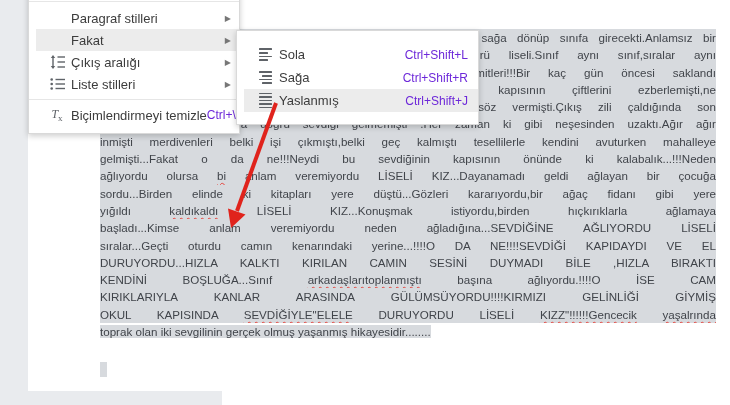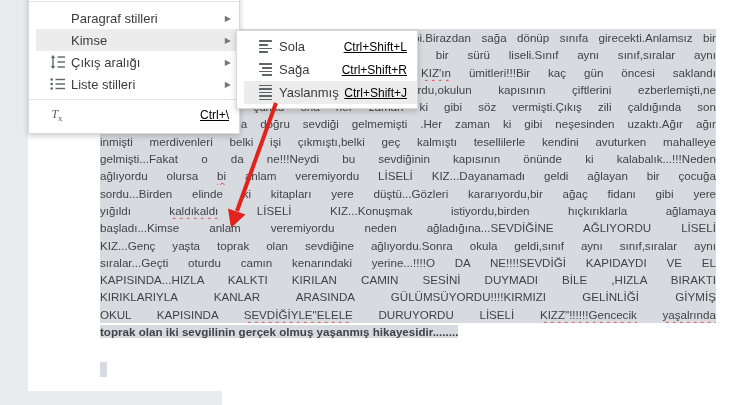--- a/index.html
+++ b/index.html
@@ -8,40 +8,40 @@
 
   
   .left-strip{position:absolute;left:0;top:0;width:28px;height:405px;background:#e9ebee;}
   .bottom-strip{position:absolute;left:0;top:391px;width:222px;height:14px;background:#e9ebee;}
 
   
   .doc{position:absolute;left:100px;top:29px;width:616px;z-index:10;color:#40444a;
        font-size:11.6px;letter-spacing:0px;}
   .docline{height:17.3px;line-height:17.3px;background:#d7dade;text-align:justify;
            text-align-last:justify;white-space:nowrap;overflow:hidden;}
-  .docline.last{background:transparent;text-align:right;text-align-last:left;font-weight:bold;}
+  .docline.last{background:transparent;text-align:right;text-align-last:left;}
   .docline.last .lt{background:#d7dade;}
   .sq{text-decoration:underline wavy #e5423b 1px;text-underline-offset:2px;}
   .sel-stub{position:absolute;left:0px;top:332.5px;width:7px;height:15px;background:#d7dade;}
 
   
   .menu{position:absolute;background:#fff;border:1px solid #d9d9d9;
         box-shadow:0 2px 6px rgba(0,0,0,.2);box-sizing:border-box;}
   #main-menu{left:28px;top:-12px;width:212px;padding:12px 0 7px 0;z-index:30;}
-  #sub-menu{left:236px;top:30px;width:182px;padding:4px 0;z-index:40;}
+  #sub-menu{left:236px;top:30px;width:243px;padding:12px 0;z-index:40;}
   .sep{height:1px;background:#e6e6e6;margin:0 0 5px 0;}
   .sep2{height:1px;background:#e6e6e6;margin:4px 0;}
   .mi{position:relative;height:22px;display:flex;align-items:center;cursor:default;margin-left:7px;}
   #sub-menu .mi{height:23px;}
   .mi.hl{background:#ececec;}
   .mi .icon-box{width:16px;margin-left:13px;display:flex;align-items:center;justify-content:center;flex:0 0 16px;}
   .mi .lbl{margin-left:6px;font-size:13px;color:#3c3c3c;white-space:nowrap;}
   #main-menu .lbl{margin-left:6px;}
   #main-menu .no-icon .lbl{margin-left:35px;}
-  .mi .sc{margin-left:auto;margin-right:10px;font-size:12px;color:#000000;white-space:nowrap;text-decoration:underline;}
+  .mi .sc{margin-left:auto;margin-right:10px;font-size:12px;color:#6d28d9;white-space:nowrap;}
   .mi .sub-arrow{margin-left:auto;margin-right:8px;font-size:8px;color:#777;}
 
   
   .bars{display:flex;flex-direction:column;gap:2px;width:13px;}
   .bars i{display:block;height:1.6px;background:#5f6368;border-radius:0.5px;}
   .bars.left i:nth-child(even){width:70%;}
   .bars.center i:nth-child(even){width:70%;margin:0 auto;}
   .bars.right i:nth-child(even){width:70%;margin-left:auto;}
   .bars i{width:100%;}
   .tx-icon{font-size:12px;color:#5f6368;font-family:"Liberation Serif",serif;}
@@ -65,39 +65,39 @@
     <div class="docline"><span>sıralar.Yıkılmıştı</span> <span>bütün</span> <span>hayalleri</span> <span>umutları</span> <span>LİSELİ</span> <span class="sq">KIZ'ın</span> <span>ümitleri!!!Bir</span> <span>kaç</span> <span>gün</span> <span>öncesi</span> <span>saklandı</span></div>
     <div class="docline"><span>kapının</span> <span>arkasından</span> <span>sevdiğine</span> <span>gizlice</span> <span>bakıyordu,okulun</span> <span>kapısının</span> <span>çiftlerini</span> <span>ezberlemişti,ne</span></div>
     <div class="docline"><span>olursa</span> <span>olsun</span> <span>gelecekti</span> <span>çünkü</span> <span>ona</span> <span>her</span> <span>zaman</span> <span>ki</span> <span>gibi</span> <span>söz</span> <span>vermişti.Çıkış</span> <span>zili</span> <span>çaldığında</span> <span>son</span></div>
     <div class="docline"><span>kez</span> <span>baktı</span> <span>okul</span> <span>kapısına</span> <span>doğru</span> <span>sevdiği</span> <span>gelmemişti</span> <span>.Her</span> <span>zaman</span> <span>ki</span> <span>gibi</span> <span>neşesinden</span> <span>uzaktı.Ağır</span> <span>ağır</span></div>
     <div class="docline"><span>inmişti</span> <span>merdivenleri</span> <span>belki</span> <span>işi</span> <span>çıkmıştı,belki</span> <span>geç</span> <span>kalmıştı</span> <span>tesellilerle</span> <span>kendini</span> <span>avuturken</span> <span>mahalleye</span></div>
     <div class="docline"><span>gelmişti...Fakat</span> <span>o</span> <span>da</span> <span>ne!!!Neydi</span> <span>bu</span> <span>sevdiğinin</span> <span>kapısının</span> <span>önünde</span> <span>ki</span> <span>kalabalık...!!!Neden</span></div>
     <div class="docline"><span>ağlıyordu</span> <span>olursa</span> <span class="sq">bi</span> <span>anlam</span> <span>veremiyordu</span> <span>LİSELİ</span> <span>KIZ...Dayanamadı</span> <span>geldi</span> <span>ağlayan</span> <span>bir</span> <span>çocuğa</span></div>
     <div class="docline"><span>sordu...Birden</span> <span>elinde</span> <span>ki</span> <span>kitapları</span> <span>yere</span> <span>düştü...Gözleri</span> <span>kararıyordu,bir</span> <span>ağaç</span> <span>fidanı</span> <span>gibi</span> <span>yere</span></div>
     <div class="docline"><span>yığıldı</span> <span class="sq">kaldıkaldı</span> <span>LİSELİ</span> <span>KIZ...Konuşmak</span> <span>istiyordu,birden</span> <span>hıçkırıklarla</span> <span>ağlamaya</span></div>
     <div class="docline"><span>başladı...Kimse</span> <span>anlam</span> <span>veremiyordu</span> <span>neden</span> <span>ağladığına...SEVDİĞİNE</span> <span>AĞLIYORDU</span> <span>LİSELİ</span></div>
-    <div class="docline"><span>KIZ...Genç</span> <span>yaşta</span> <span>toprak</span> <span>olan</span> <span>sevdiğine</span> <span>ağlıyordu.Sonra</span> <span>okula</span> <span>geldi,sınıf</span> <span>aynı</span> <span>sınıf,sıralar</span> <span>aynı</span></div>
     <div class="docline"><span>sıralar...Geçti</span> <span>oturdu</span> <span>camın</span> <span>kenarındaki</span> <span>yerine...!!!!O</span> <span>DA</span> <span>NE!!!!SEVDİĞİ</span> <span>KAPIDAYDI</span> <span>VE</span> <span>EL</span></div>
-    <div class="docline"><span>KAPISINDA...HIZLA</span> <span>KALKTI</span> <span>KIRILAN</span> <span>CAMIN</span> <span>SESİNİ</span> <span>DUYMADI</span> <span>BİLE</span> <span>,HIZLA</span> <span>BIRAKTI</span></div>
+    <div class="docline"><span>DURUYORDU...HIZLA</span> <span>KALKTI</span> <span>KIRILAN</span> <span>CAMIN</span> <span>SESİNİ</span> <span>DUYMADI</span> <span>BİLE</span> <span>,HIZLA</span> <span>BIRAKTI</span></div>
+    <div class="docline"><span>KENDİNİ</span> <span>BOŞLUĞA...Sınıf</span> <span class="sq">arkadaşlarıtoplanmıştı</span> <span>başına</span> <span>ağlıyordu.!!!!O</span> <span>İSE</span> <span>CAM</span></div>
     <div class="docline"><span>KIRIKLARIYLA</span> <span>KANLAR</span> <span>ARASINDA</span> <span>GÜLÜMSÜYORDU!!!!KIRMIZI</span> <span>GELİNLİĞİ</span> <span>GİYMİŞ</span></div>
     <div class="docline"><span>OKUL</span> <span>KAPISINDA</span> <span class="sq">SEVDİĞİYLE"ELELE</span> <span>DURUYORDU</span> <span>LİSELİ</span> <span class="sq">KIZZ"!!!!!!Gencecik</span> <span class="sq">yaşalrında</span></div>
     <div class="docline last"><span class="lt"><span>toprak</span> <span>olan</span> <span>iki</span> <span>sevgilinin</span> <span>gerçek</span> <span>olmuş</span> <span>yaşanmış</span> <span>hikayesidir........</span></span></div>
     <div class="sel-stub"></div>
   </div>
 
   <div class="menu" id="main-menu">
     <div class="sep"></div>
 
     <div class="mi no-icon">
       <span class="lbl">Paragraf stilleri</span>
       <span class="sub-arrow">▶</span>
     </div>
 
     <div class="mi no-icon hl">
-      <span class="lbl">Kimse</span>
+      <span class="lbl">Fakat</span>
       <span class="sub-arrow">▶</span>
     </div>
 
     <div class="mi">
       <span class="icon-box">
         <svg width="15" height="14" viewBox="0 0 15 14">
           <g stroke="#5f6368" stroke-width="1.4" fill="#5f6368">
             <line x1="3" y1="2.5" x2="3" y2="11.5"></line>
             <path d="M3 0 L5.2 3 L0.8 3 Z" stroke="none"></path>
             <path d="M3 14 L5.2 11 L0.8 11 Z" stroke="none"></path>
@@ -127,20 +127,21 @@
       <span class="lbl">Liste stilleri</span>
       <span class="sub-arrow">▶</span>
     </div>
 
     <div class="sep2"></div>
 
     <div class="mi">
       <span class="icon-box">
         <span class="tx-icon"><i>T</i><sub>x</sub></span>
       </span>
+      <span class="lbl">Biçimlendirmeyi temizle</span>
       <span class="sc">Ctrl+\</span>
     </div>
   </div>
 
   <div class="menu" id="sub-menu">
     <div class="mi">
       <span class="icon-box">
         <span class="bars left">
             <i></i>
             <i></i>

